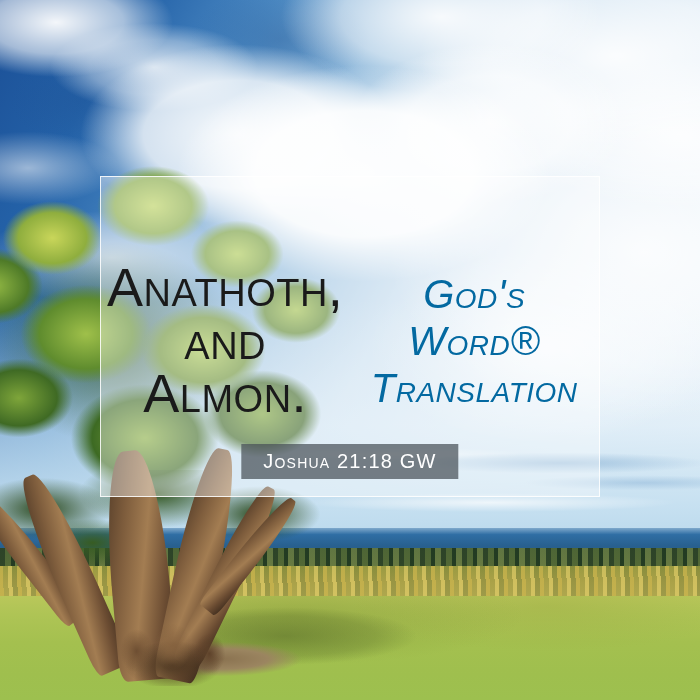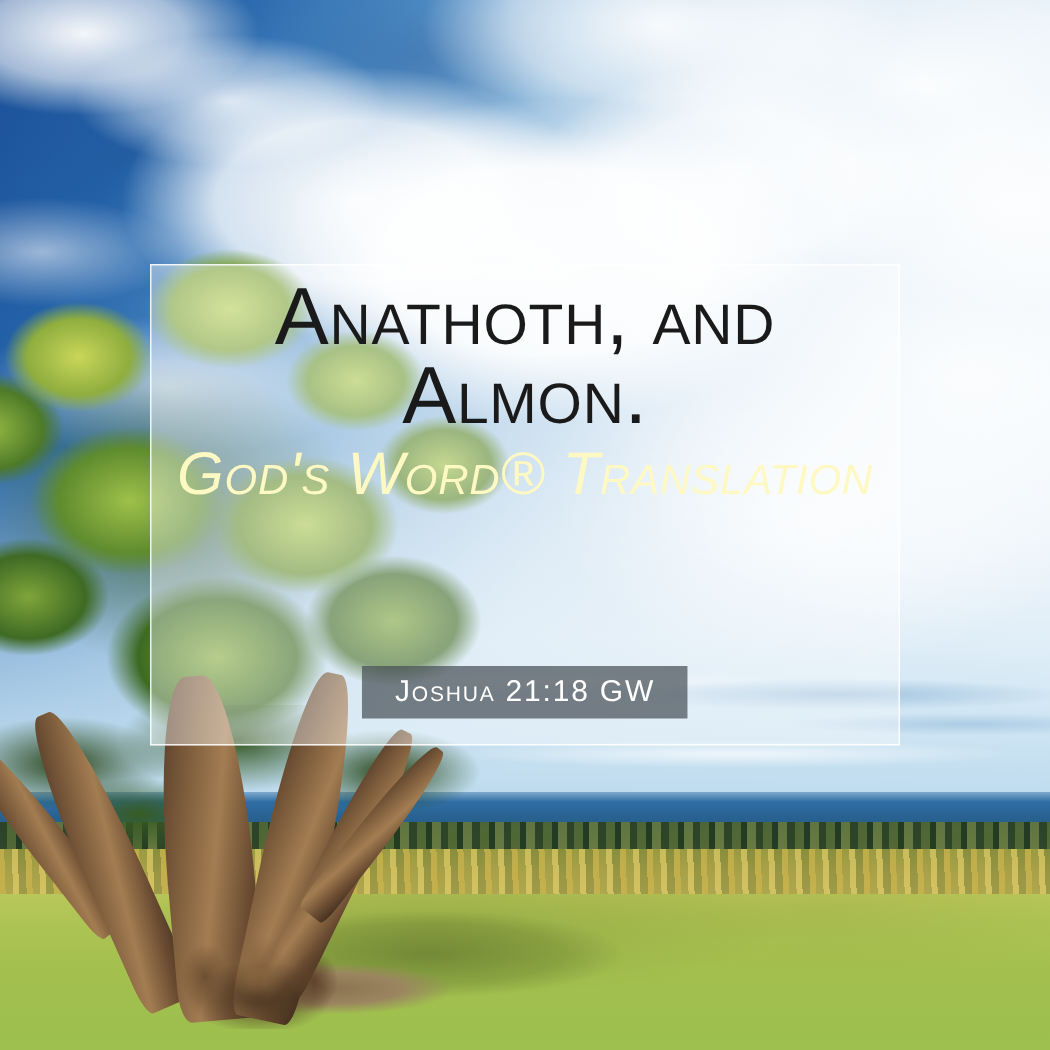--- a/index.html
+++ b/index.html
@@ -237,21 +237,21 @@
   #overlay-panel {
     position: absolute;
     left: 100px;
     top: 176px;
     width: 500px;
     height: 321px;
     box-sizing: border-box;
     background: rgba(255, 255, 255, 0.40);
     border: 1px solid rgba(255, 255, 255, 0.85);
     display: flex;
-    flex-direction: column;
+    flex-direction: row;
     align-items: center;
     justify-content: flex-start;
     padding-top: 8px;
   }
 
   #verse-text {
     margin: 0;
     width: 100%;
     text-align: center;
     color: #1a1a1a;
@@ -262,21 +262,21 @@
     line-height: 0.98;
     letter-spacing: 0.5px;
     padding: 0 6px;
     box-sizing: border-box;
   }
 
   #translation-name {
     margin: 2px 0 0 0;
     width: 100%;
     text-align: center;
-    color: #fef9c3;
+    color: #0369a1;
     font-family: "Liberation Sans", sans-serif;
     font-weight: 300;
     font-style: italic;
     font-variant: small-caps;
     font-size: 40px;
     line-height: 1.18;
     letter-spacing: 0.5px;
     padding: 0 10px;
     box-sizing: border-box;
   }

